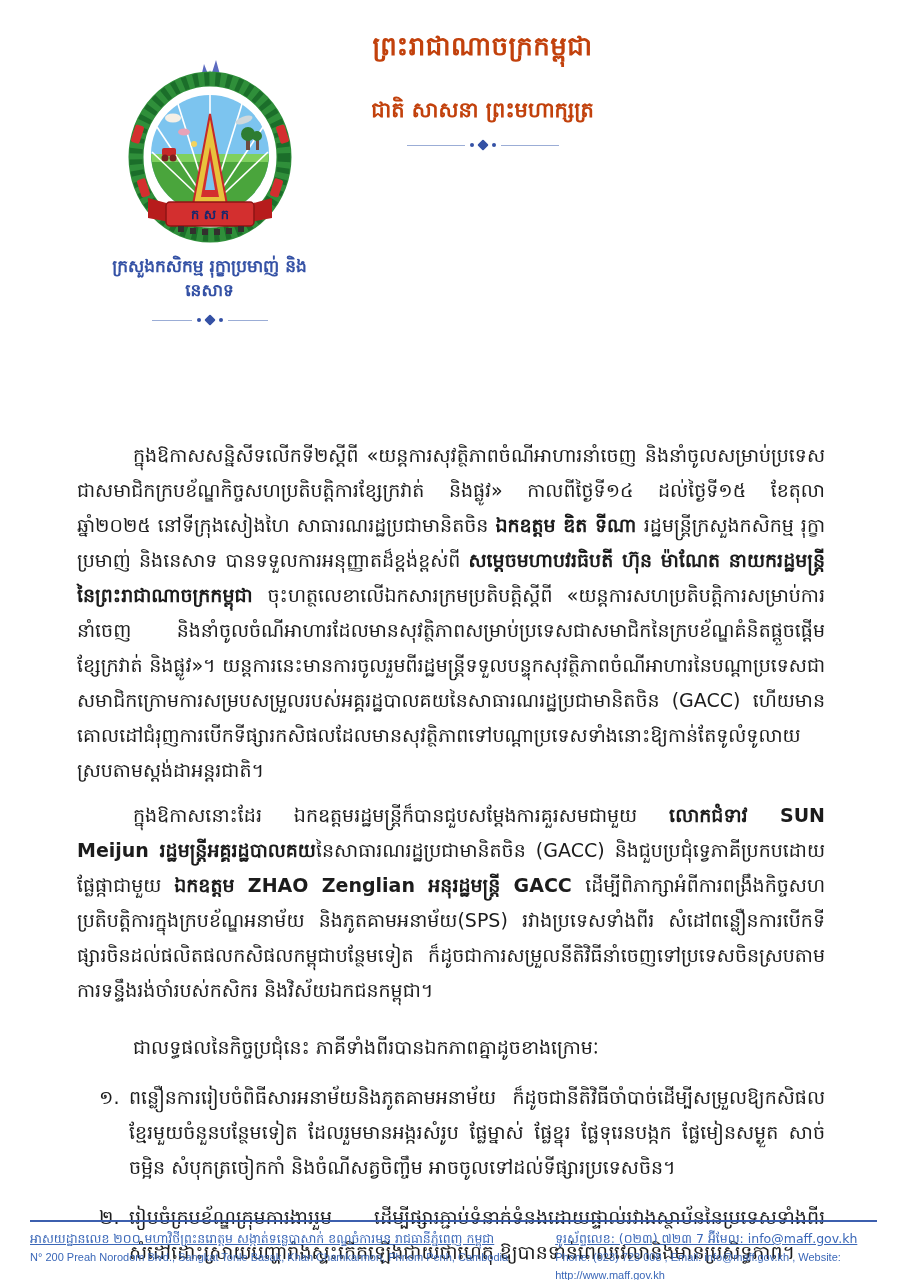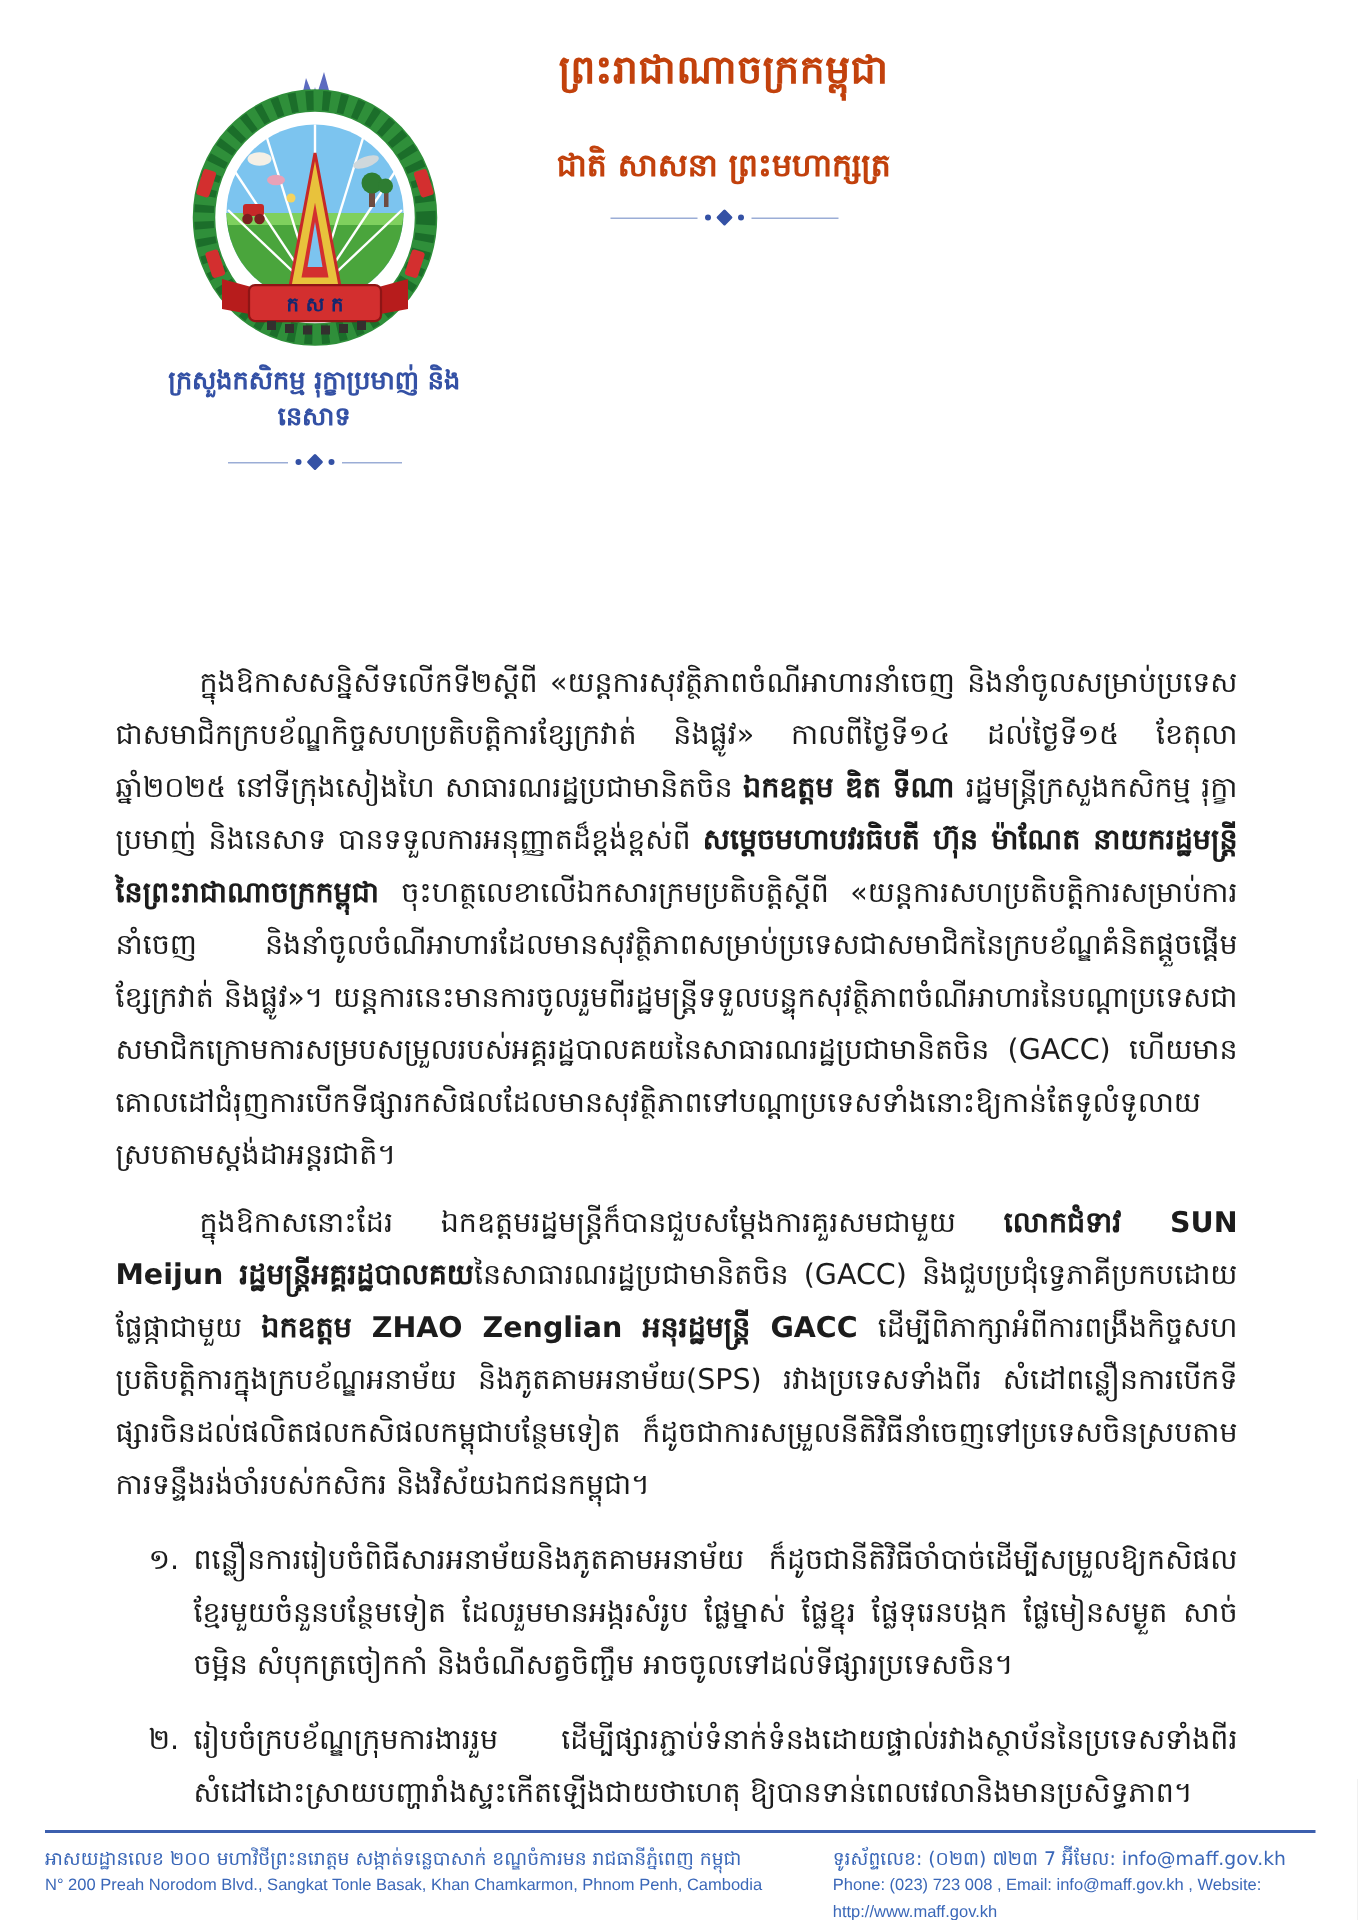--- a/index.html
+++ b/index.html
@@ -9,21 +9,21 @@
   
   .hdr-center{position:absolute;top:30px;left:60px;right:0;text-align:center;color:#c2410c;}
   .kingdom{font-size:26px;font-weight:bold;letter-spacing:.5px;}
   .motto{font-size:21px;font-weight:bold;margin-top:28px;}
   .orn{display:flex;align-items:center;justify-content:center;gap:5px;margin-top:14px;}
   .orn .line{width:58px;height:1px;background:#9badd6;}
   .orn .dot{width:4px;height:4px;border-radius:50%;background:#3451a5;}
   .orn .dia{width:8px;height:8px;background:#3451a5;transform:rotate(45deg);border-radius:1px;}
   .orn.small .line{width:40px;}
 
-  .emblem-wrap{position:absolute;top:40px;left:102px;width:215px;text-align:center;}
+  .emblem-wrap{position:absolute;top:52px;left:102px;width:215px;text-align:center;}
   .ministry{margin-top:6px;font-size:17px;font-weight:bold;color:#3451a5;line-height:24px;}
 
   
   .titles{position:absolute;top:292px;left:60px;right:60px;text-align:center;color:#111;}
   .t1{font-size:27px;font-weight:bold;}
   .t2{font-size:22px;font-weight:bold;margin-top:10px;}
   .t3{font-size:20px;font-weight:bold;margin-top:10px;line-height:34px;}
 
   
   .main{position:absolute;top:438px;left:77px;right:80px;font-size:19px;line-height:35px;}
@@ -32,21 +32,21 @@
   .lead{margin:22px 0 0 0;text-indent:56px;}
   .items{margin-top:10px;padding-left:22px;}
   .item{display:flex;margin-top:15px;}
   .item .num{flex:none;width:30px;}
   .item .txt{flex:1;text-align:justify;}
 
   
   .foot{position:absolute;top:1220px;left:30px;right:28px;border-top:2px solid #3c5fae;
         padding-top:7px;color:#3a67b8;}
   .foot .row{display:flex;justify-content:space-between;gap:10px;}
-  .foot .kh{font-size:12.5px;line-height:19px;}
+  .foot .kh{font-size:12.5px;line-height:19px;text-decoration:underline;}
   .foot .en{font-size:11px;line-height:18px;font-family:"Liberation Sans",sans-serif;}
   .foot .left{flex:1 1 60%;}
   .foot .right{flex:0 0 38%;}
 </style>
 </head>
 <body>
 
 <div class="page">
 
   <div class="hdr-center">
@@ -126,20 +126,21 @@
         <span class="dia"></span>
         <span class="dot"></span>
         <span class="line"></span>
     </div>
   </div>
 
 
   <div class="main">
     <p class="para"><span>ក្នុងឱកាសសន្និសីទលើកទី២ស្តីពី «យន្តការសុវត្ថិភាពចំណីអាហារនាំចេញ និងនាំចូលសម្រាប់ប្រទេសជាសមាជិកក្របខ័ណ្ឌកិច្ចសហប្រតិបត្តិការខ្សែក្រវាត់ និងផ្លូវ» កាលពីថ្ងៃទី១៤ ដល់ថ្ងៃទី១៥ ខែតុលា ឆ្នាំ២០២៥ នៅទីក្រុងសៀងហៃ សាធារណរដ្ឋប្រជាមានិតចិន </span><span class="b">ឯកឧត្តម ឌិត ទីណា </span><span>រដ្ឋមន្ត្រីក្រសួងកសិកម្ម រុក្ខាប្រមាញ់ និងនេសាទ បានទទួលការអនុញ្ញាតដ៏ខ្ពង់ខ្ពស់ពី </span><span class="b">សម្តេចមហាបវរធិបតី ហ៊ុន ម៉ាណែត នាយករដ្ឋមន្ត្រីនៃព្រះរាជាណាចក្រកម្ពុជា </span><span>ចុះហត្ថលេខាលើឯកសារក្រមប្រតិបត្តិស្តីពី «យន្តការសហប្រតិបត្តិការសម្រាប់ការនាំចេញ និងនាំចូលចំណីអាហារដែលមានសុវត្ថិភាពសម្រាប់ប្រទេសជាសមាជិកនៃក្របខ័ណ្ឌគំនិតផ្តួចផ្តើមខ្សែក្រវាត់ និងផ្លូវ»។ យន្តការនេះមានការចូលរួមពីរដ្ឋមន្ត្រីទទួលបន្ទុកសុវត្ថិភាពចំណីអាហារនៃបណ្តាប្រទេសជាសមាជិកក្រោមការសម្របសម្រួលរបស់អគ្គរដ្ឋបាលគយនៃសាធារណរដ្ឋប្រជាមានិតចិន (GACC) ហើយមានគោលដៅជំរុញការបើកទីផ្សារកសិផលដែលមានសុវត្ថិភាពទៅបណ្តាប្រទេសទាំងនោះឱ្យកាន់តែទូលំទូលាយ ស្របតាមស្តង់ដាអន្តរជាតិ។</span></p>
     <p class="para"><span>ក្នុងឱកាសនោះដែរ ឯកឧត្តមរដ្ឋមន្ត្រីក៏បានជួបសម្តែងការគួរសមជាមួយ </span><span class="b">លោកជំទាវ SUN Meijun រដ្ឋមន្ត្រីអគ្គរដ្ឋបាលគយ</span><span>នៃសាធារណរដ្ឋប្រជាមានិតចិន (GACC) និងជួបប្រជុំទ្វេភាគីប្រកបដោយផ្លែផ្កាជាមួយ </span><span class="b">ឯកឧត្តម ZHAO Zenglian អនុរដ្ឋមន្ត្រី GACC </span><span>ដើម្បីពិភាក្សាអំពីការពង្រឹងកិច្ចសហប្រតិបត្តិការក្នុងក្របខ័ណ្ឌអនាម័យ និងភូតគាមអនាម័យ(SPS) រវាងប្រទេសទាំងពីរ សំដៅពន្លឿនការបើកទីផ្សារចិនដល់ផលិតផលកសិផលកម្ពុជាបន្ថែមទៀត ក៏ដូចជាការសម្រួលនីតិវិធីនាំចេញទៅប្រទេសចិនស្របតាមការទន្ទឹងរង់ចាំរបស់កសិករ និងវិស័យឯកជនកម្ពុជា។</span></p>
+    <p class="lead">ជាលទ្ធផលនៃកិច្ចប្រជុំនេះ ភាគីទាំងពីរបានឯកភាពគ្នាដូចខាងក្រោមៈ</p>
     <div class="items">
       <div class="item">
         <span class="num">១.</span>
         <span class="txt">ពន្លឿនការរៀបចំពិធីសារអនាម័យនិងភូតគាមអនាម័យ ក៏ដូចជានីតិវិធីចាំបាច់ដើម្បីសម្រួលឱ្យកសិផលខ្មែរមួយចំនួនបន្ថែមទៀត ដែលរួមមានអង្ករសំរូប ផ្លែម្នាស់ ផ្លែខ្នុរ ផ្លែទុរេនបង្កក ផ្លែមៀនសម្ងួត សាច់ចម្អិន សំបុកត្រចៀកកាំ និងចំណីសត្វចិញ្ចឹម អាចចូលទៅដល់ទីផ្សារប្រទេសចិន។</span>
       </div>
       <div class="item">
         <span class="num">២.</span>
         <span class="txt">រៀបចំក្របខ័ណ្ឌក្រុមការងាររួម ដើម្បីផ្សារភ្ជាប់ទំនាក់ទំនងដោយផ្ទាល់រវាងស្ថាប័ននៃប្រទេសទាំងពីរ សំដៅដោះស្រាយបញ្ហារាំងស្ទះកើតឡើងជាយថាហេតុ ឱ្យបានទាន់ពេលវេលានិងមានប្រសិទ្ធភាព។</span>
       </div>
 

